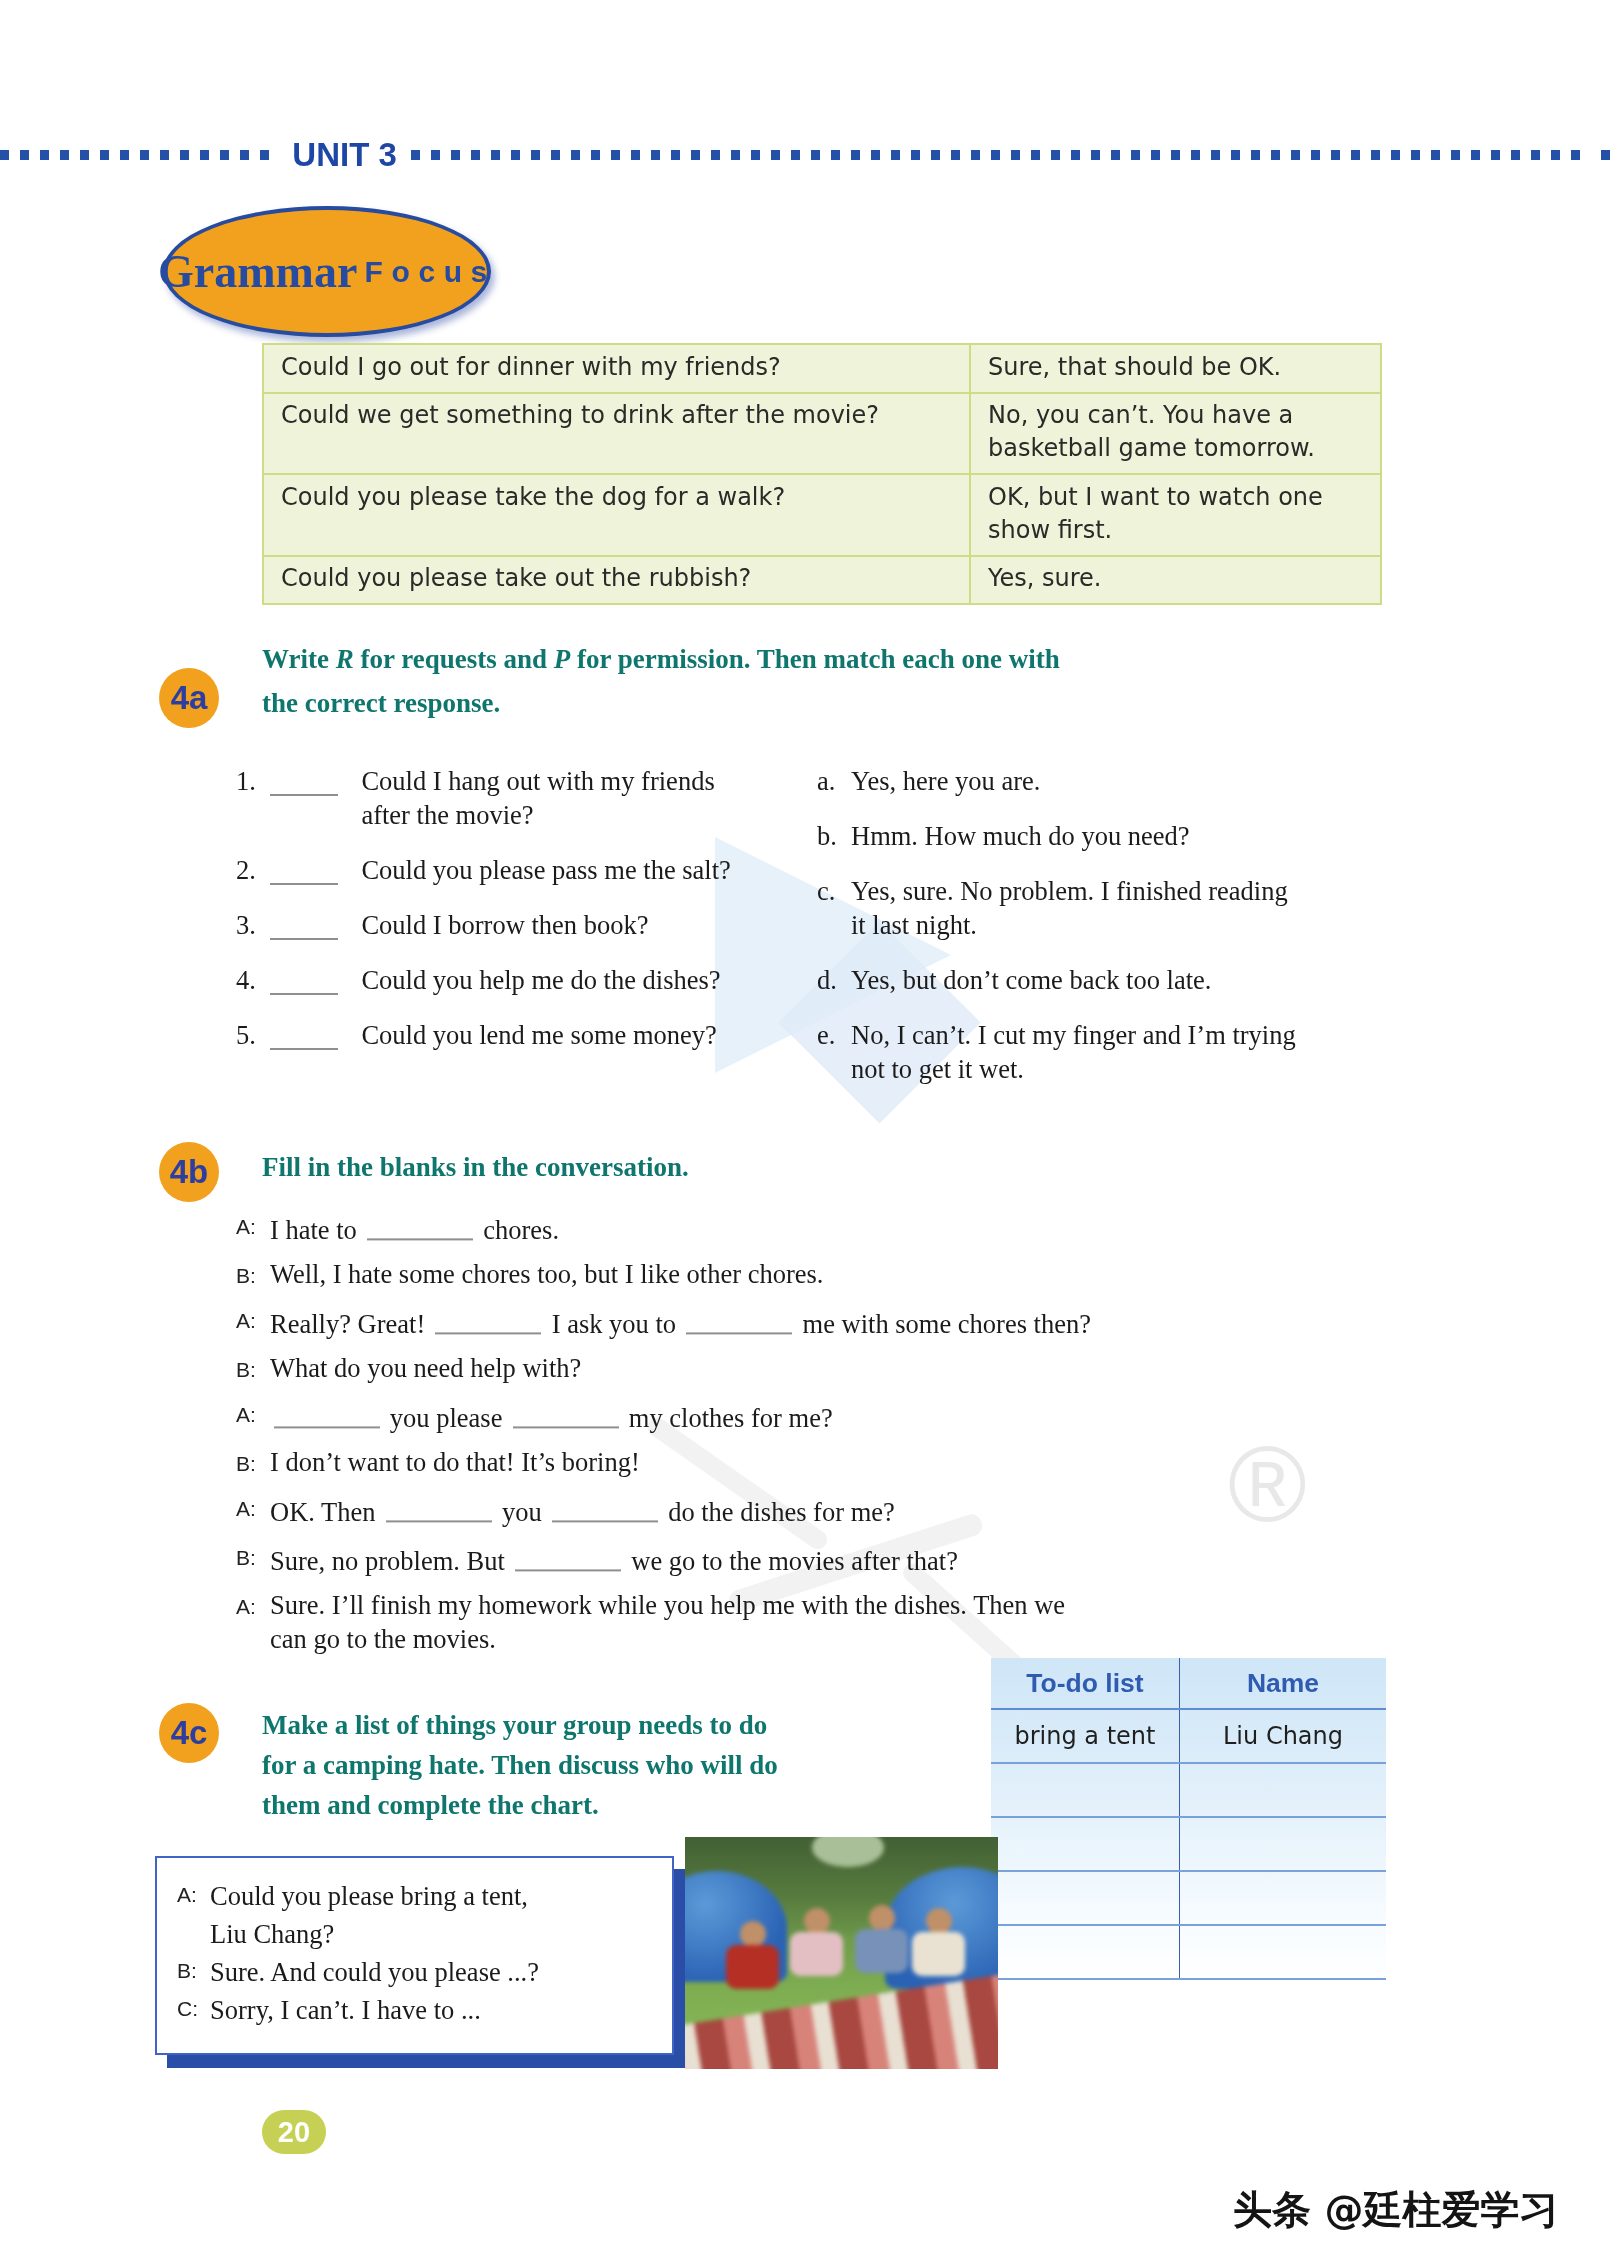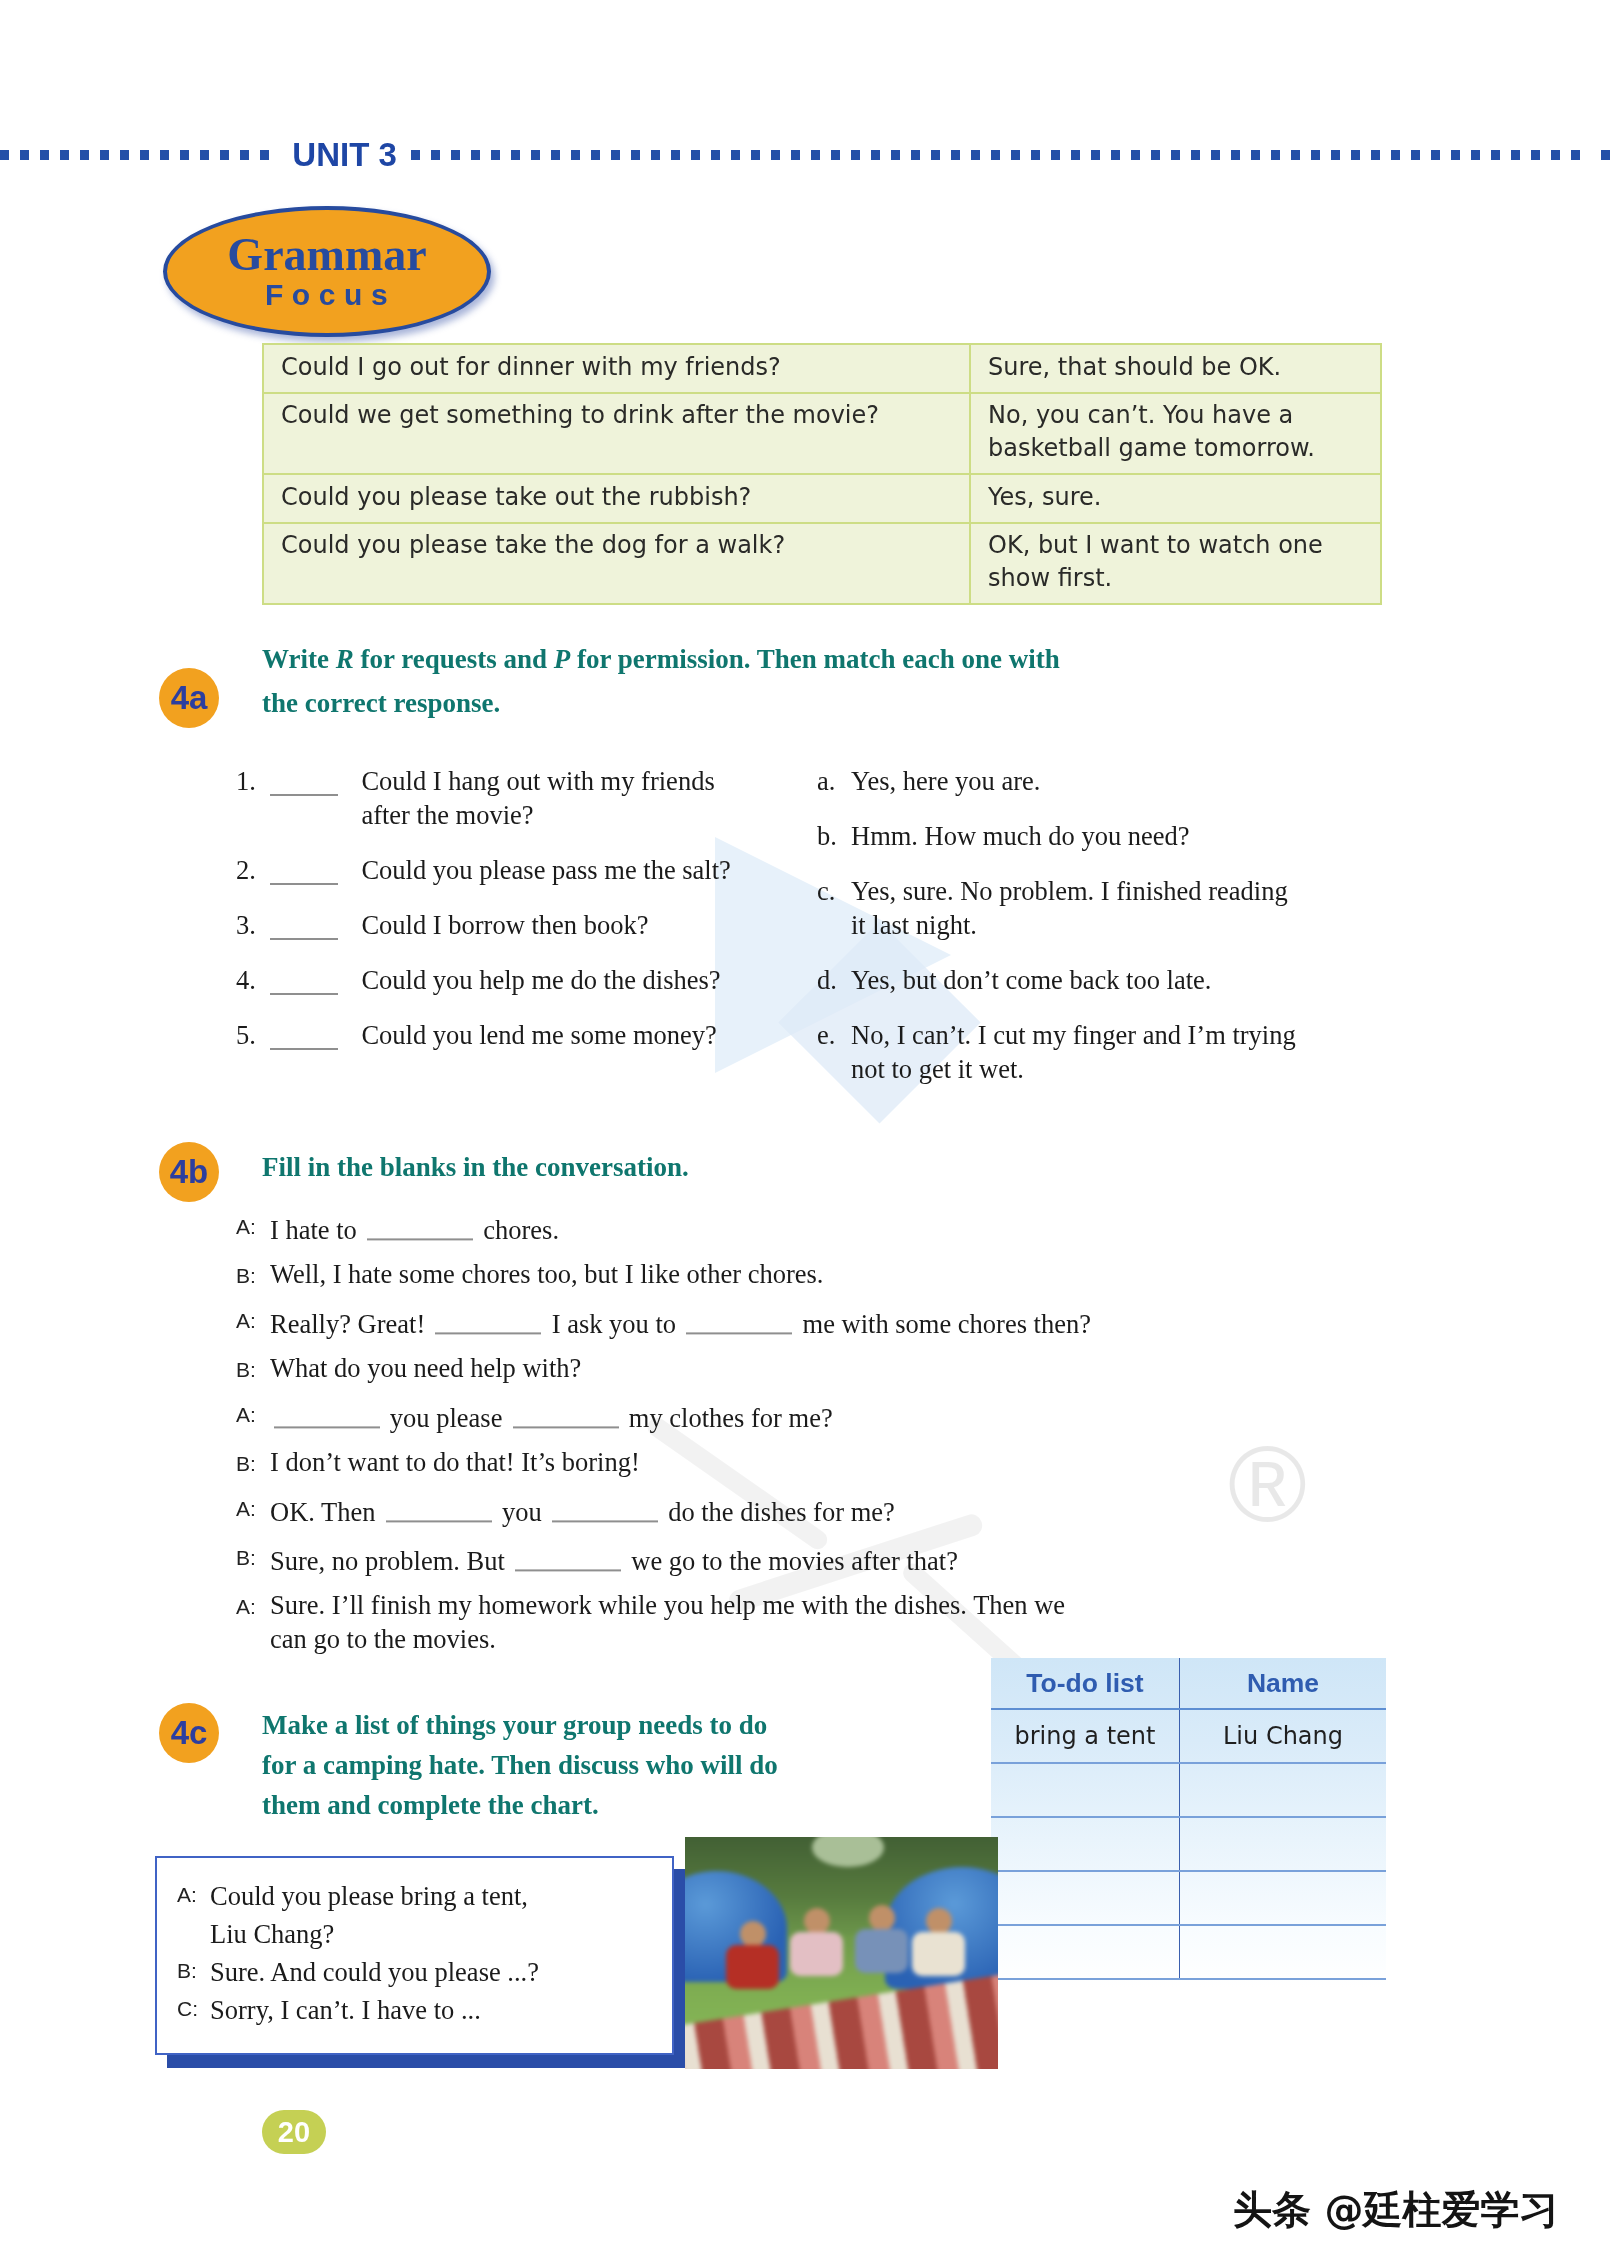--- a/index.html
+++ b/index.html
@@ -10,21 +10,21 @@
   .header-line{position:absolute;left:0;top:140px;right:0;height:30px;display:flex;align-items:center;z-index:2;}
   .dots{height:9.3px;background:repeating-linear-gradient(90deg,#2350a8 0 9.3px,transparent 9.3px 20px);}
   .dots-left{width:278px;}
   .dots-right{flex:1;}
   .dot-end{width:9.3px;height:9.3px;background:#2350a8;margin:0 7.2px 0 18.6px;flex:none;}
   .unit-label{font-family:"Liberation Sans",sans-serif;font-weight:bold;font-size:33px;color:#1e46a5;margin:0 14.3px;white-space:nowrap;}
 
   
   .gf-badge{position:absolute;left:163px;top:206px;width:320px;height:123px;border-radius:50%;
             background:#f2a11f;border:4.3px solid #274b9e;box-shadow:3.6px 5px 7.2px rgba(40,70,160,.4);
-            display:flex;flex-direction:column;align-items:center;justify-content:center;z-index:2;}
+            display:flex;flex-direction:row;align-items:center;justify-content:center;z-index:2;}
   .gf-line1{font-family:"Liberation Serif",serif;font-weight:bold;font-size:46px;color:#274b9e;line-height:46px;}
   .gf-line2{font-family:"Liberation Sans",sans-serif;font-weight:bold;font-size:30px;color:#274b9e;letter-spacing:8.6px;line-height:34px;margin-left:7.2px;}
 
   
   .g-table{position:absolute;left:262px;top:343px;width:1120px;background:#eff3da;border:2.1px solid #cddd85;z-index:2;box-sizing:border-box;}
   .g-row{display:flex;border-bottom:2.1px solid #cddd85;}
   .g-row:last-child{border-bottom:none;}
   .g-cell{font-family:"DejaVu Sans",sans-serif;font-size:24px;line-height:33px;color:#2a2a28;padding:5.7px 11.4px 7.9px 17px;box-sizing:border-box;}
   .g-q{width:707px;border-right:2.1px solid #cddd85;}
   .g-a{flex:1;}
@@ -139,26 +139,26 @@
 <div class="g-table" id="grammar-rows">
     <div class="g-row">
       <div class="g-cell g-q">Could I go out for dinner with my friends?</div>
       <div class="g-cell g-a">Sure, that should be OK.</div>
     </div>
     <div class="g-row">
       <div class="g-cell g-q">Could we get something to drink after the movie?</div>
       <div class="g-cell g-a">No, you can’t. You have a<br>basketball game tomorrow.</div>
     </div>
     <div class="g-row">
+      <div class="g-cell g-q">Could you please take the dog for a walk?</div>
+      <div class="g-cell g-a">OK, but I want to watch one<br>show first.</div>
+    </div>
+    <div class="g-row">
       <div class="g-cell g-q">Could you please take out the rubbish?</div>
       <div class="g-cell g-a">Yes, sure.</div>
-    </div>
-    <div class="g-row">
-      <div class="g-cell g-q">Could you please take the dog for a walk?</div>
-      <div class="g-cell g-a">OK, but I want to watch one<br>show first.</div>
     </div>
   </div>
 
 <div class="sec-badge" id="badge-4a">4a</div>
 <div class="instruction" id="inst-4a">
     <div><span>Write </span><i>R</i><span> for requests and </span><i>P</i><span> for permission. Then match each one with</span></div>
     <div><span>the correct response.</span></div>
   </div>
 <div class="qa-col" id="qa-questions">
     <div class="qa-item">

